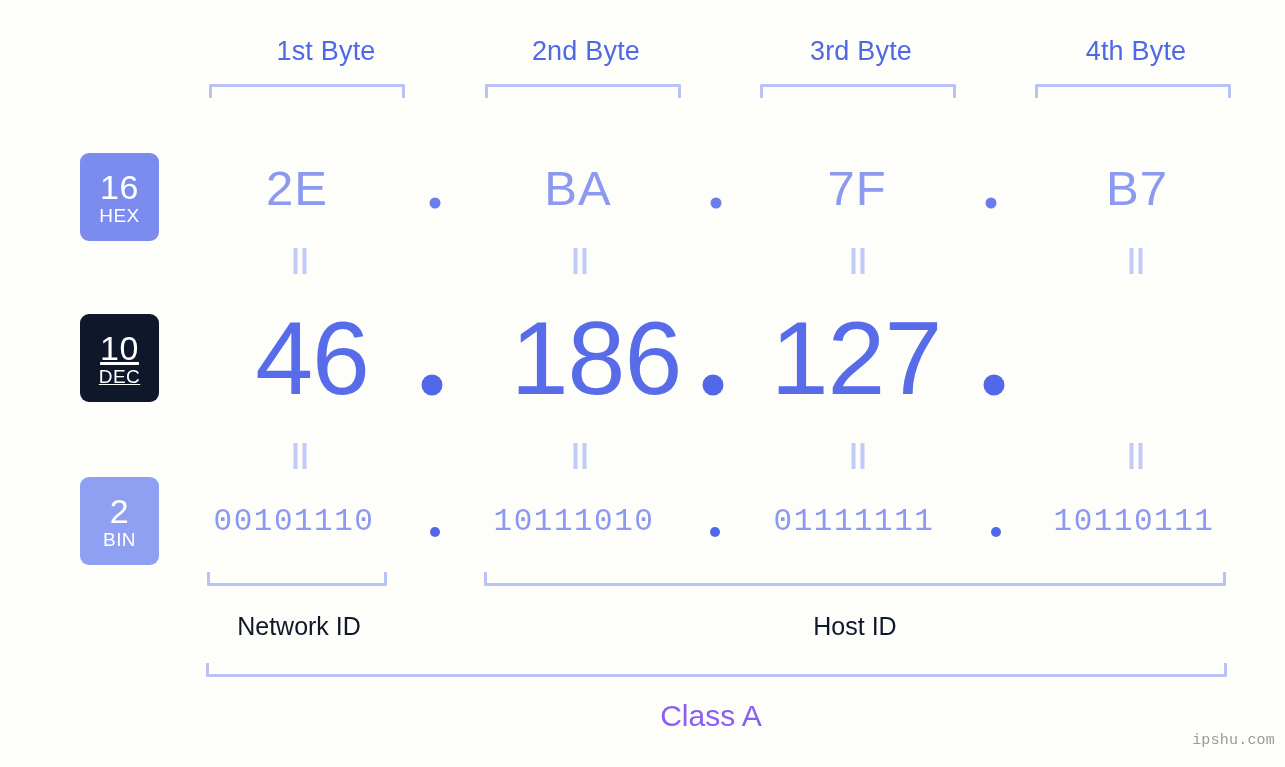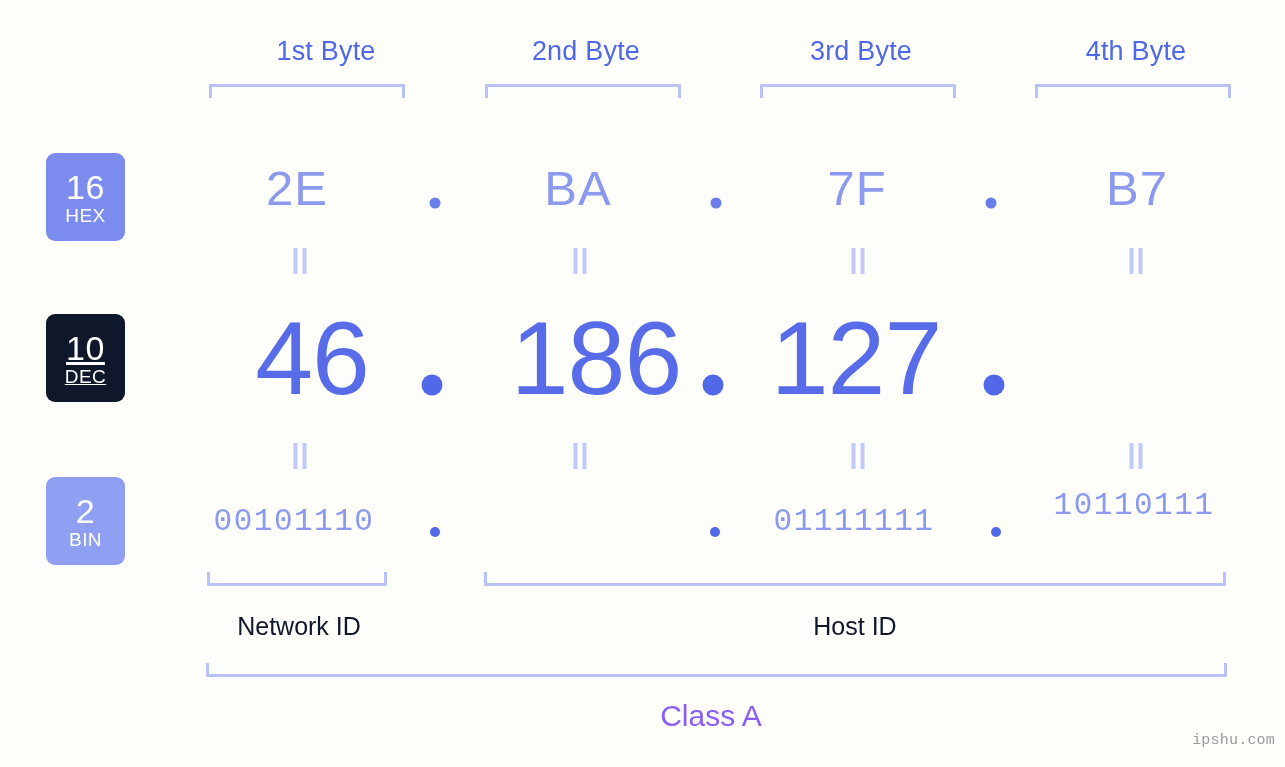--- a/index.html
+++ b/index.html
@@ -60,20 +60,21 @@
     width: 79px;
     height: 88px;
     border-radius: 9px;
     color: #ffffff;
     display: flex;
     flex-direction: column;
     align-items: center;
     justify-content: center;
     line-height: 1;
     box-sizing: border-box;
+    margin-left: 34px;
   }
   .badge .num {
     font-size: 34px;
     font-weight: 400;
     letter-spacing: 0.5px;
     margin-bottom: 2px;
   }
   .badge .nm {
     font-size: 19px;
     font-weight: 400;
@@ -236,24 +237,25 @@
       <i></i>
       <i></i>
     </div>
   <div class="eqmark" style="left:1136px; top:456px;">
       <i></i>
       <i></i>
     </div>
 
   <div class="val bin-val" style="left:294px; top:521px;">00101110</div>
   <div class="dot dot-bin" style="left:435px; top:532px;"></div>
+  <div class="val bin-val" style="left:574px; top:521px;">10111010</div>
   <div class="dot dot-bin" style="left:715px; top:532px;"></div>
   <div class="val bin-val" style="left:854px; top:521px;">01111111</div>
   <div class="dot dot-bin" style="left:996px; top:532px;"></div>
-  <div class="val bin-val" style="left:1134px; top:505px;">10110111</div>
+  <div class="val bin-val" style="left:1134px; top:521px;">10110111</div>
 
   <div class="bracket-up" style="left:207px; top:572px; width:180px;"></div>
   <div class="bracket-up" style="left:484px; top:572px; width:742px;"></div>
 
   <div class="sec-label" style="left:299px; top:612px;">Network ID</div>
   <div class="sec-label" style="left:855px; top:612px;">Host ID</div>
 
   <div class="bracket-up" style="left:206px; top:663px; width:1021px;"></div>
   <div class="class-label" style="left:711px; top:699px;">Class A</div>
 

